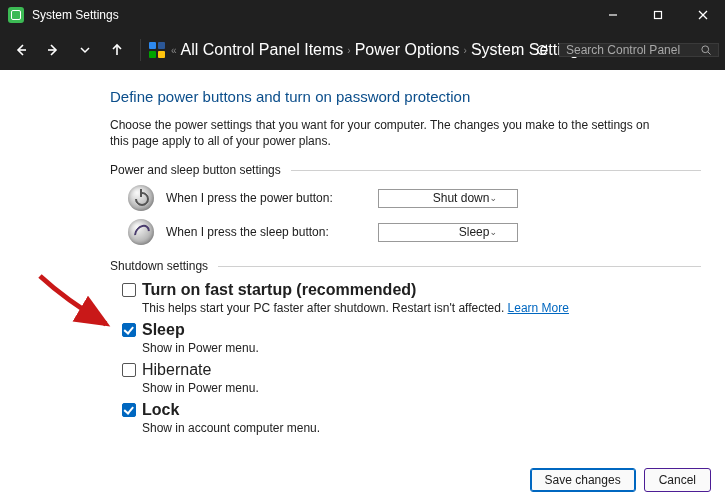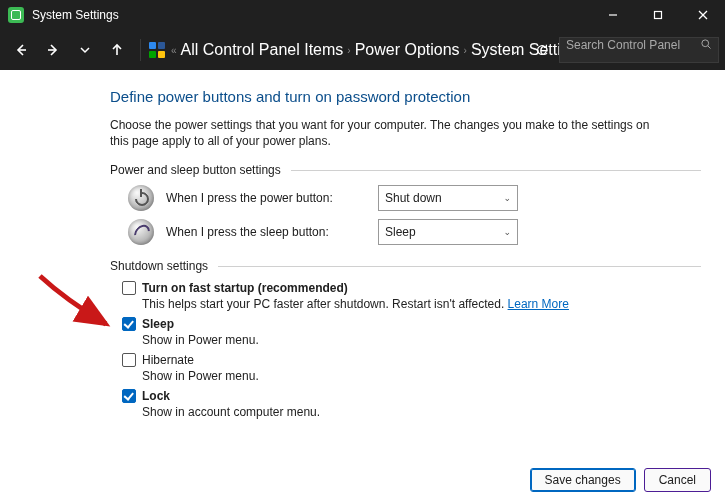--- a/index.html
+++ b/index.html
@@ -54,22 +54,22 @@
   .nav-icon-cp .d{left:9px;top:9px;background:#ffc40d;}
   .breadcrumb {
     display:flex; align-items:center; gap:4px; flex:1; min-width:0; padding-left:4px;
   }
   .crumb { color:#fff; font-size:16px; white-space:nowrap;}
   .crumb-sep { color:#888; font-size:10px;}
   .nav-right { display:flex; align-items:center; gap:4px; }
   .chev-down{ color:#fff; font-size:10px; padding:0 6px;}
   .refresh-btn{ width:26px; height:26px; display:flex; align-items:center; justify-content:center;}
   .search-box{
-    width:160px; height:26px; background:#2b2b2b; border:1px solid #3a3a3a;
-    display:flex; align-items:flex-start; padding:0 6px; color:#a8a8a8; font-size:12px;
+    width:160px; height:14px; background:#2b2b2b; border:1px solid #3a3a3a;
+    display:flex; align-items:center; padding:0 6px; color:#a8a8a8; font-size:12px;
     gap:6px;
   }
   .search-box .ph{flex:1; white-space:nowrap; overflow:hidden; text-overflow:ellipsis;}
   
   .content {
     background:#fff; position:relative;
     height:430px; overflow:hidden;
     padding:18px 24px 0 110px;
   }
   .heading { color:#0b4e8b; font-size:15px; margin:0 0 12px 0; font-weight:400;}
@@ -94,38 +94,38 @@
     content:""; position:absolute; left:12px; top:4px; width:2px; height:8px; background:#555;
   }
   .row .icon.sleep::after{
     content:""; position:absolute; left:7px; top:5px; width:10px; height:14px;
     border:2px solid #4b3d6e; border-radius:50%;
     border-right-color:transparent; border-bottom-color:transparent;
     transform:rotate(40deg);
   }
   .row .lbl { width:200px; font-size:12px;}
   .select {
-    width:140px; height:26px; border:1px solid #999;
-    display:flex; align-items:center; justify-content:space-between;
-    padding:0 6px; font-size:12px; background:#fff;
+    width:140px; height:19px; border:1px solid #999;
+    display:flex; align-items:center; justify-content:flex-end;
+    padding:0 20px; font-size:12px; background:#fff;
   }
   .select .caret{ font-size:9px; color:#555;}
   .chk-row { margin:4px 0 0 12px; }
   .chk-line { display:flex; align-items:center; gap:6px;}
   .chk {
     width:14px; height:14px; border:1px solid #555; border-radius:2px;
     display:flex; align-items:center; justify-content:center;
     background:#fff;
   }
   .chk.checked { background:#0067c0; border-color:#0067c0;}
   .chk.checked::after{
     content:""; width:7px; height:4px; border-left:2px solid #fff; border-bottom:2px solid #fff;
     transform:rotate(-50deg) translate(0px,-1px);
   }
-  .chk-label { font-size:12px;}
+  .chk-label { font-size:16px;}
   .chk-label.bold{ font-weight:600;}
   .chk-sub { margin:2px 0 6px 20px; font-size:12px; color:#222;}
   .link-span{ color:#0067c0; text-decoration:underline; cursor:pointer;}
   
   .footer{
     position:absolute; bottom:8px; right:14px; display:flex; gap:8px;
   }
   .btn{
     height:24px; padding:0 14px; border:1px solid #4c1d95; background:#fafafa;
     font-size:12px; display:flex; align-items:center; border-radius:3px;

